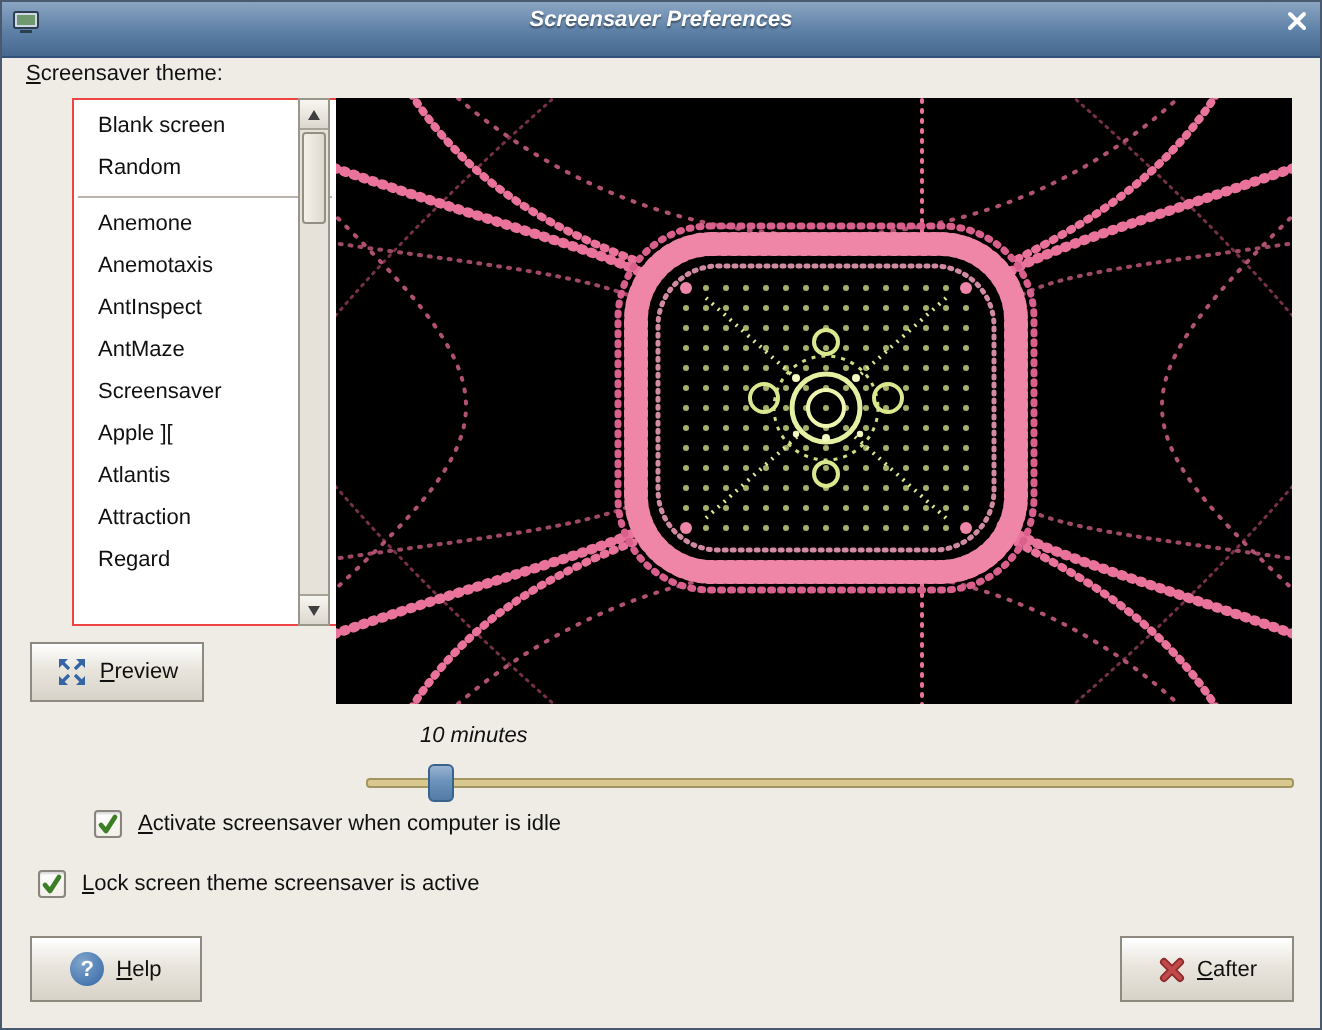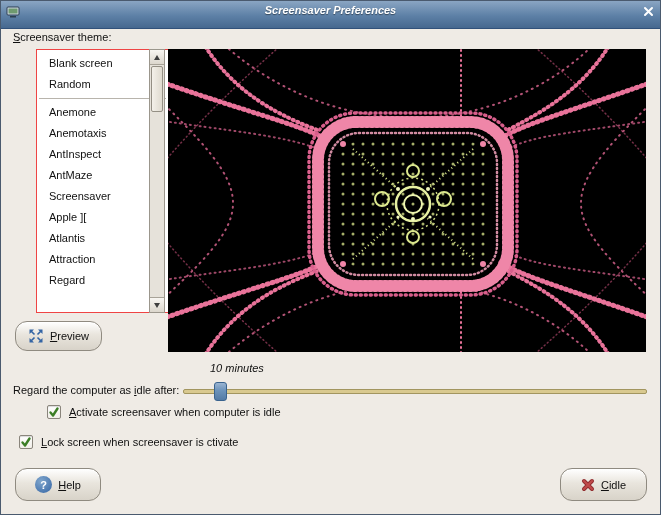--- a/index.html
+++ b/index.html
@@ -46,21 +46,21 @@
   .tri-up { width:0; height:0; border-left:3.5px solid transparent; border-right:3.5px solid transparent; border-bottom:5px solid #3f3f3f; }
   .tri-down { width:0; height:0; border-left:3.5px solid transparent; border-right:3.5px solid transparent; border-top:5px solid #3f3f3f; }
   .sb-thumb { position:absolute; left:1px; top:16px; width:12px; height:46px;
     background:linear-gradient(90deg,#f4f1ea,#dfdacf); border:1px solid #948f84; border-radius:2px; }
   
   .preview-area { position:absolute; left:167px; top:48px; width:478px; height:303px; background:#000; }
   
   .btn {
     position:absolute; display:flex; align-items:center; justify-content:center; gap:6px;
     background:linear-gradient(#ffffff,#e9e5dd 45%,#d8d3c9);
-    border:1px solid #8f8a80; border-radius:12px;
+    border:1px solid #8f8a80; border-radius:0;
     font-size:11px; color:#101010; cursor:pointer;
     box-shadow:inset 0 1px 0 #fff;
   }
   .preview-btn { left:14px; top:320px; width:87px; height:30px; }
   .help-btn  { left:14px;  top:467px; width:86px; height:33px; }
   .close-btn { left:559px; top:467px; width:87px; height:33px; }
   .help-icon {
     width:17px; height:17px; border-radius:50%;
     background:radial-gradient(circle at 35% 30%, #7fa5cc, #3465a4);
     color:#fff; font-weight:bold; font-size:11px;
@@ -207,53 +207,50 @@
           <path d="M1.5 14.5 L6 14.5 L1.5 10 Z" stroke="none"></path>
           <path d="M14.5 14.5 L10 14.5 L14.5 10 Z" stroke="none"></path>
         </g>
       </svg>
     </span>
     <span><span class="mn">P</span><span>review</span></span>
   </div>
 
   <div class="lbl" style="left:209px; top:361px;font-style:italic;">10 minutes</div>
 
-  <div class="lbl" style="left:12px; top:383px;">
-    <span>Regard the computer as </span><span class="mn">i</span><span>dle after:</span>
-  </div>
 
   <div class="slider-track"></div>
   <div class="slider-handle"></div>
 
   <div class="check-row" style="top:403px;padding-left:28px;">
     <span class="checkbox">
       <svg width="12" height="12" viewBox="0 0 12 12">
         <path d="M2.5 6.5 L5 9.5 L9.5 2.5" stroke="#3c7e26" stroke-width="2.4" fill="none" stroke-linecap="round" stroke-linejoin="round"></path>
       </svg>
     </span>
     <span class="check-label"><span class="mn">A</span><span>ctivate screensaver when computer is idle</span></span>
   </div>
 
   <div class="check-row" style="top:433px;">
     <span class="checkbox">
       <svg width="12" height="12" viewBox="0 0 12 12">
         <path d="M2.5 6.5 L5 9.5 L9.5 2.5" stroke="#3c7e26" stroke-width="2.4" fill="none" stroke-linecap="round" stroke-linejoin="round"></path>
       </svg>
     </span>
-    <span class="check-label"><span class="mn">L</span><span>ock screen when screensaver is ctivate</span></span>
+    <span class="check-label"><span class="mn">L</span><span>ock screen theme screensaver is active</span></span>
   </div>
 
   <div class="btn help-btn">
     <span class="help-icon">?</span>
     <span><span class="mn">H</span><span>elp</span></span>
   </div>
 
   <div class="btn close-btn">
     <span style="display:flex;">
       <svg width="14" height="14" viewBox="0 0 14 14">
         <path d="M3 3 L11 11 M11 3 L3 11" stroke="#8f2b2e" stroke-width="4" stroke-linecap="round"></path>
         <path d="M3 3 L11 11 M11 3 L3 11" stroke="#c04a4a" stroke-width="2.2" stroke-linecap="round"></path>
       </svg>
     </span>
-    <span><span class="mn">C</span><span>idle</span></span>
+    <span><span class="mn">C</span><span>after</span></span>
   </div>
 
 </div>
 
 </body></html>

